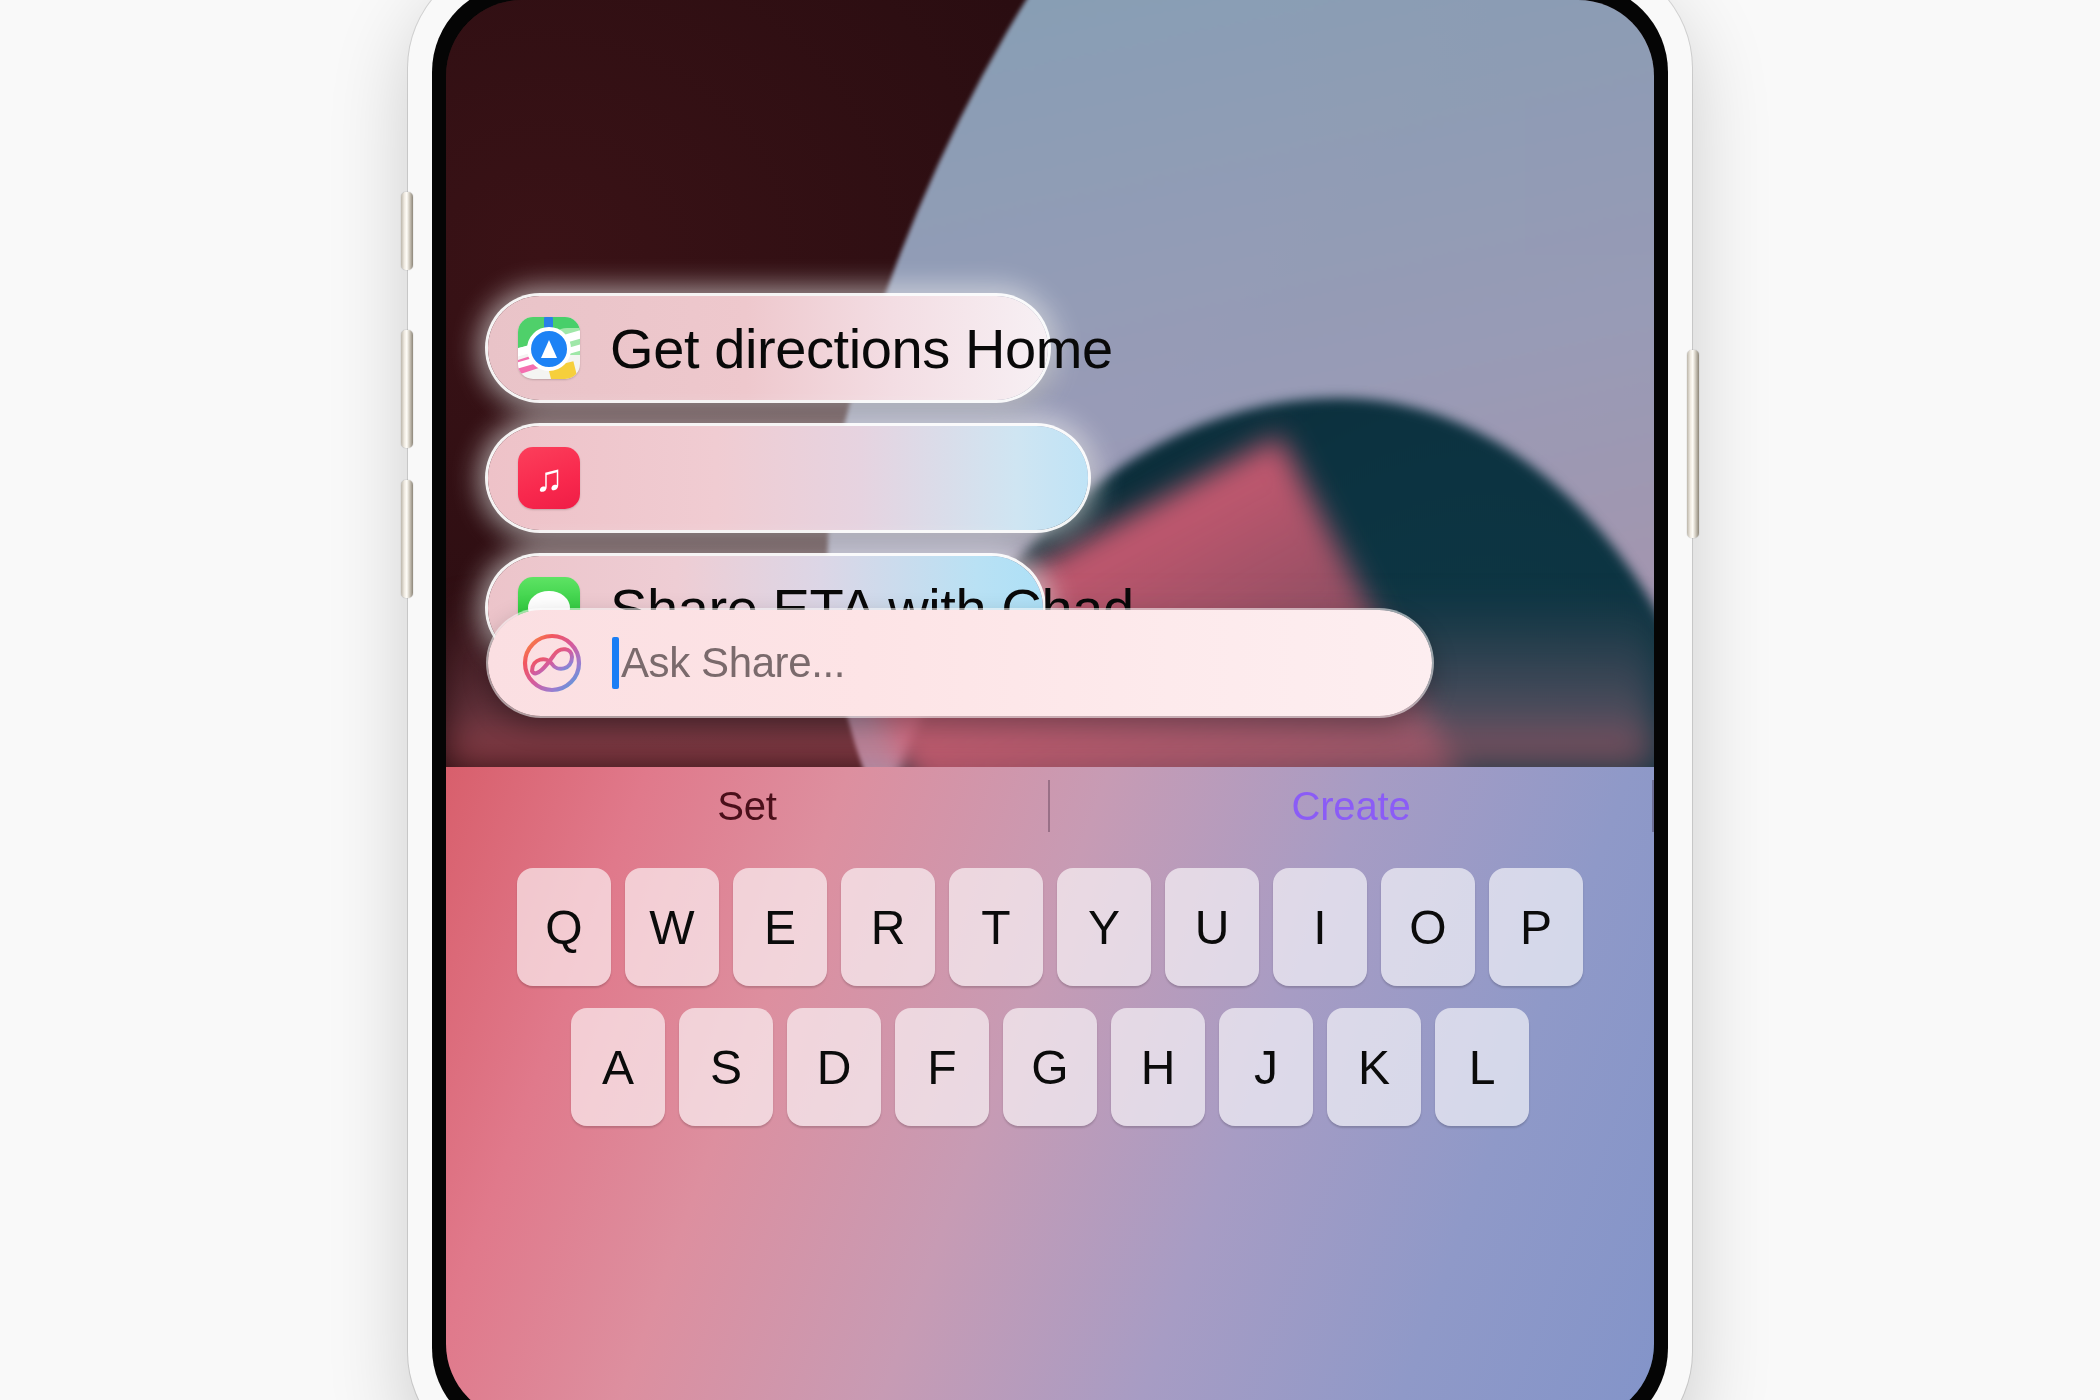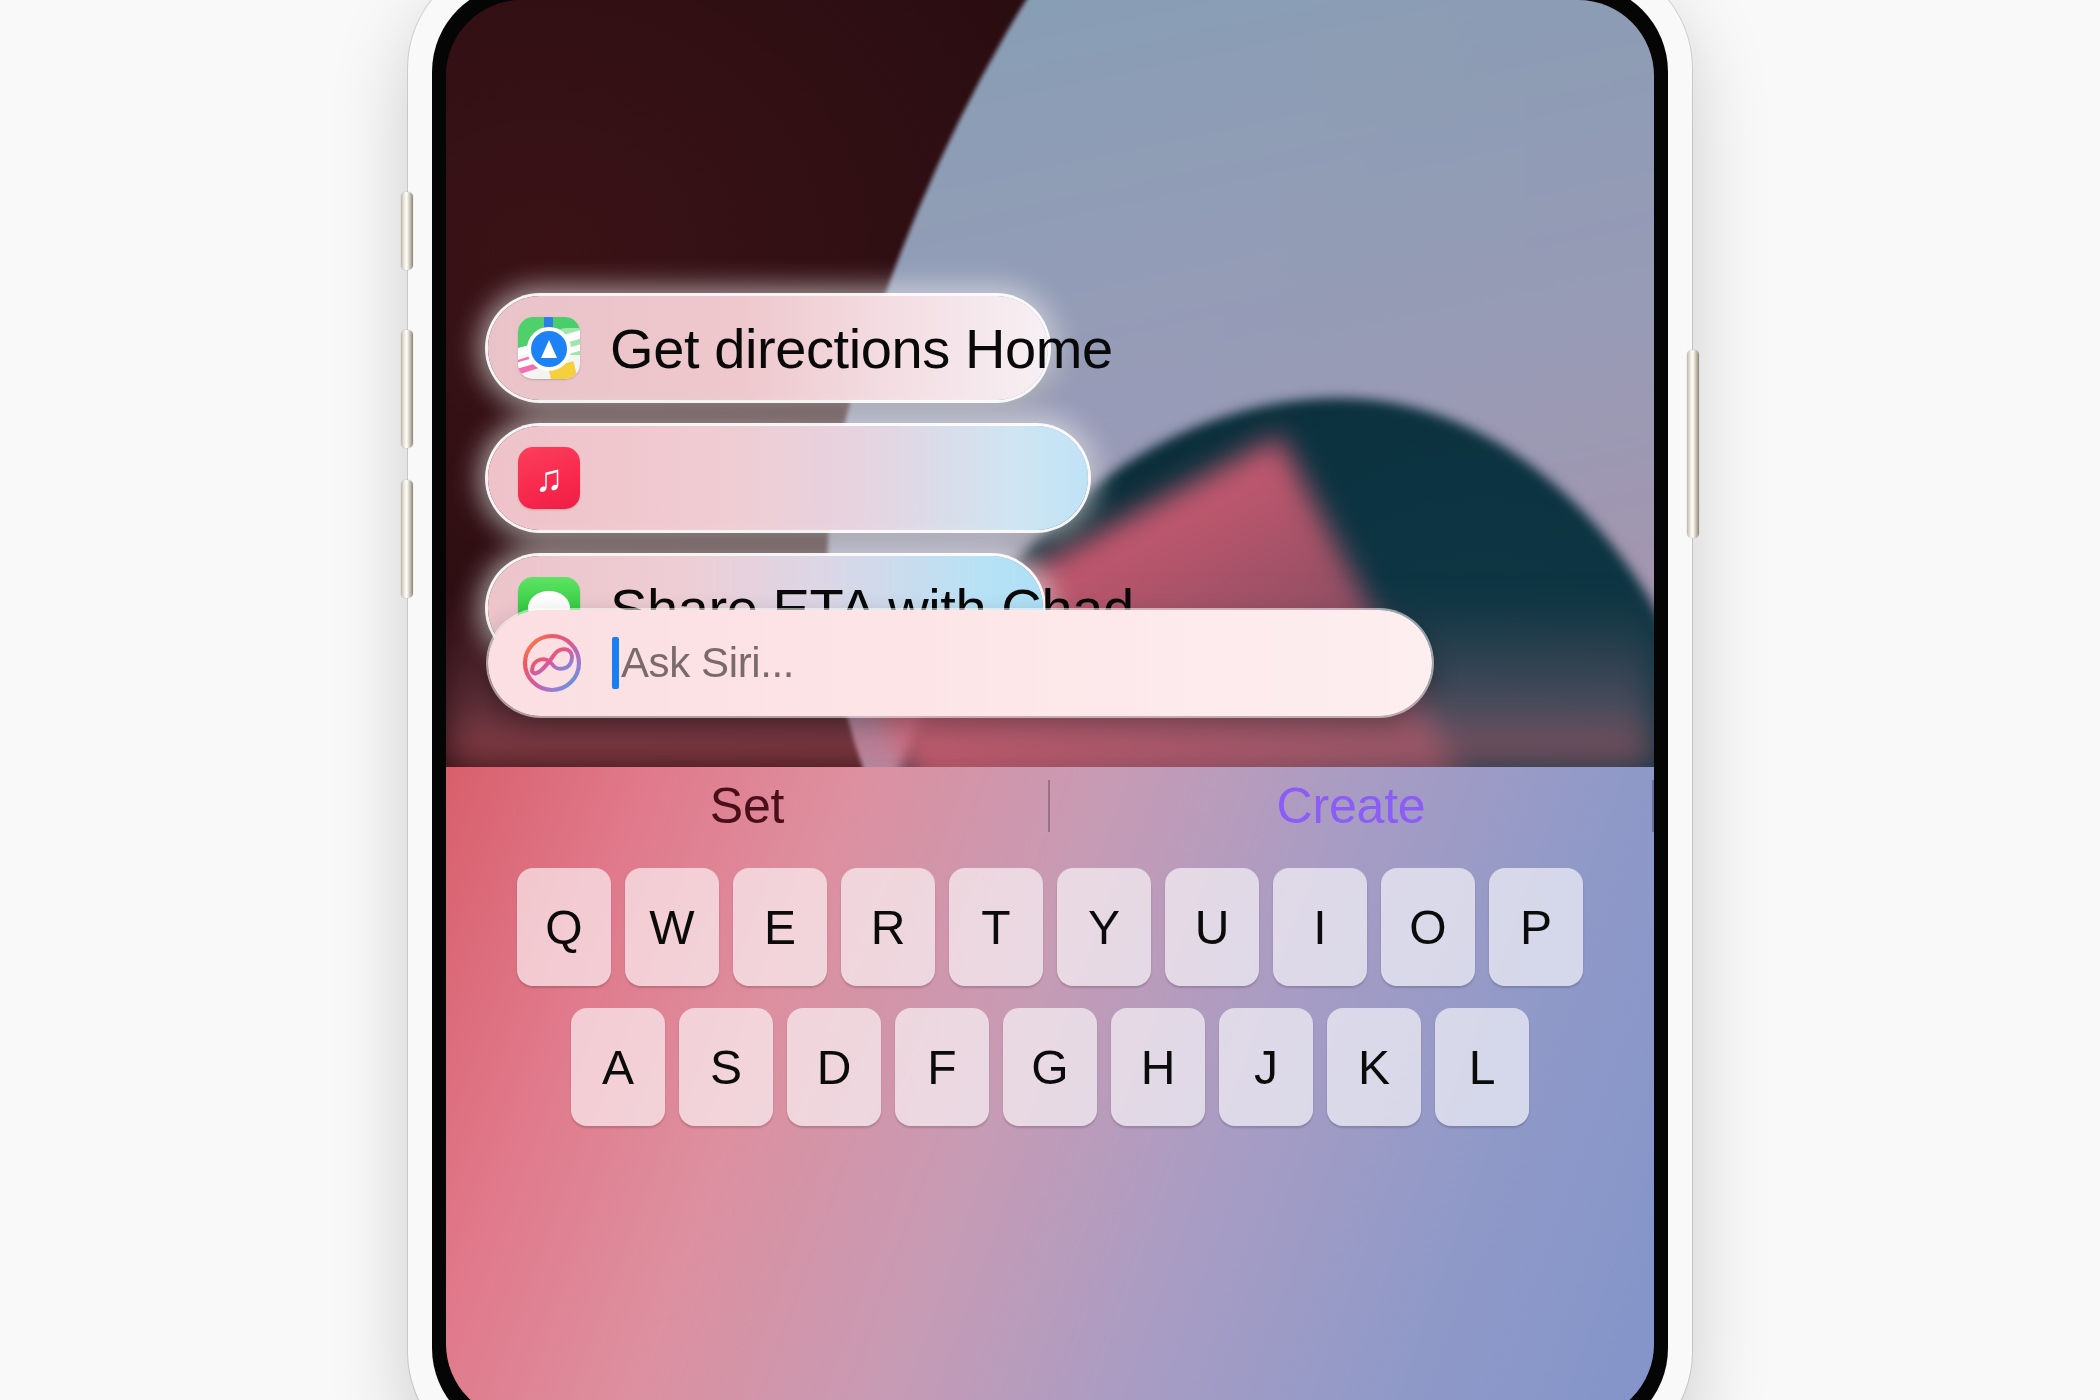--- a/index.html
+++ b/index.html
@@ -121,21 +121,21 @@
     width:7px;height:52px;background:#1a7ef5;border-radius:2px;margin-left:28px;flex:0 0 auto;
   }
   .siri-ph{font-size:42px;color:#7a6a6c;letter-spacing:-.4px;margin-left:2px;}
 
   
   .predict{
     position:absolute;left:0;right:0;top:760px;height:92px;
     display:flex;align-items:center;
   }
   .pred-cell{flex:1;display:flex;align-items:center;justify-content:center;position:relative;}
-  .pred-cell .txt{font-size:50px;letter-spacing:-.2px;}
+  .pred-cell .txt{font-size:40px;letter-spacing:-.2px;}
   .pred-cell:nth-child(1) .txt{color:#4a0f1a;}
   .pred-cell:nth-child(2) .txt{color:#301226;}
   .pred-cell:nth-child(3) .txt{color:#8b5cf6;}
   .pred-div{width:2px;height:52px;background:rgba(40,20,40,.30);flex:0 0 auto;}
 
   
   .kb{position:absolute;left:0;right:0;top:852px;bottom:0;padding-top:16px;}
   .kb-row{display:flex;justify-content:center;gap:14px;margin-bottom:22px;}
   .key{
     width:94px;height:118px;border-radius:16px;
@@ -222,21 +222,21 @@
                 <stop offset="25%" stop-color="#f2565f"></stop>
                 <stop offset="52%" stop-color="#d45b9e"></stop>
                 <stop offset="76%" stop-color="#9a7cd0"></stop>
                 <stop offset="100%" stop-color="#3aa8e0"></stop>
               </linearGradient>
             </defs>
             <circle cx="32" cy="32" r="27" fill="none" stroke="url(#sg)" stroke-width="4.2"></circle>
             <path d="M12 40 C12 27, 27 25, 32 33 C37 41, 52 39, 52 26 C52 17, 40 15, 34 24 C27 34, 16 48, 12 40 Z" fill="none" stroke="url(#sg)" stroke-width="4" stroke-linecap="round"></path>
           </svg>
           <div class="siri-caret"></div>
-          <div class="siri-ph">Ask Siri...</div>
+          <div class="siri-ph">Ask Share...</div>
         </div>
 
         <div class="predict">
           <div class="pred-cell">
             <span class="txt">Set</span>
           </div>
           <div class="pred-div"></div>
           <div class="pred-cell">
             <span class="txt">Create</span>
           </div>

